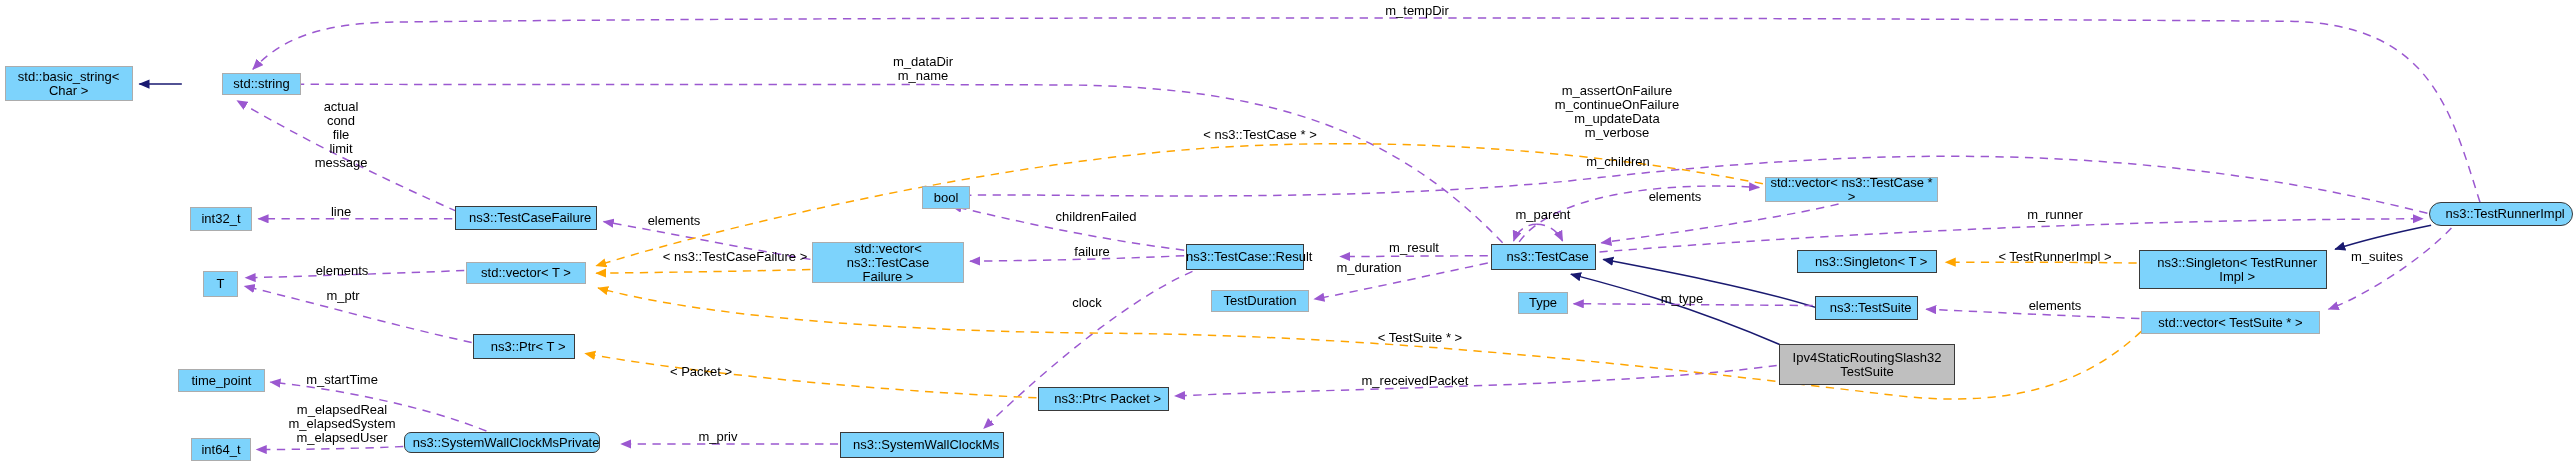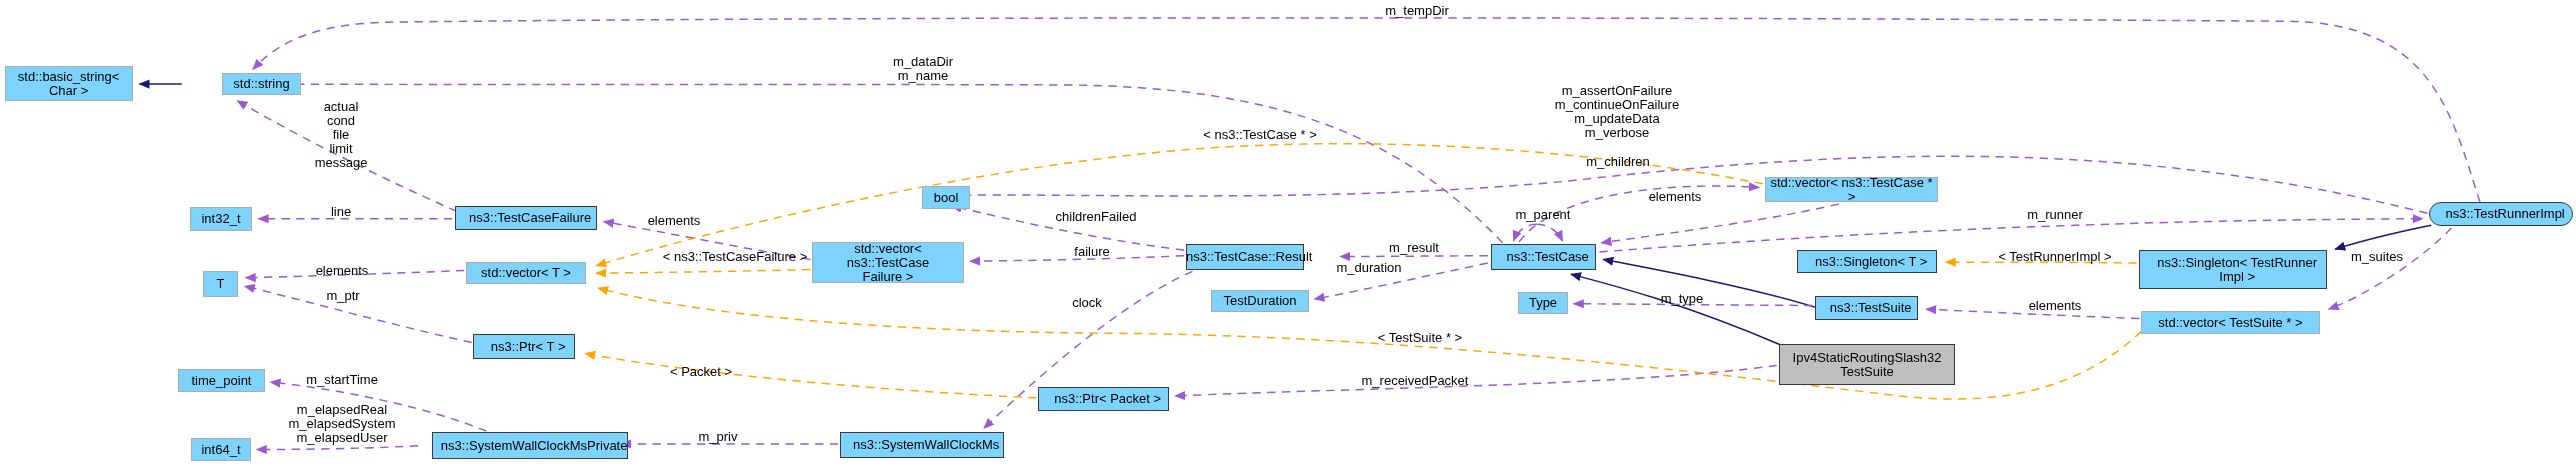--- a/index.html
+++ b/index.html
@@ -104,21 +104,21 @@
   <div class="box bold" style="left:455px;top:206px;width:142px;height:24px;">ns3::TestCaseFailure</div>
   <div class="box" style="left:203px;top:271px;width:35px;height:26px;">T</div>
   <div class="box" style="left:466px;top:262px;width:120px;height:22px;">std::vector&lt; T &gt;</div>
   <div class="box" style="left:812px;top:242px;width:152px;height:41px;">std::vector&lt; ns3::TestCase
 Failure &gt;</div>
   <div class="box" style="left:898px;top:186px;width:48px;height:23px;margin-left:24px;">bool</div>
   <div class="box bold" style="left:473px;top:334px;width:102px;height:25px;">ns3::Ptr&lt; T &gt;</div>
   <div class="box bold" style="left:1038px;top:387px;width:131px;height:24px;">ns3::Ptr&lt; Packet &gt;</div>
   <div class="box" style="left:178px;top:369px;width:87px;height:23px;">time_point</div>
   <div class="box" style="left:191px;top:438px;width:60px;height:23px;">int64_t</div>
-  <div class="box bold" style="left:432px;top:432px;width:196px;height:27px;">ns3::SystemWallClockMsPrivate</div>
+  <div class="box bold" style="left:404px;top:432px;width:196px;height:21px;border-radius:7px;">ns3::SystemWallClockMsPrivate</div>
   <div class="box bold" style="left:840px;top:432px;width:164px;height:26px;">ns3::SystemWallClockMs</div>
   <div class="box bold" style="left:1186px;top:244px;width:118px;height:26px;">ns3::TestCase::Result</div>
   <div class="box" style="left:1211px;top:290px;width:98px;height:22px;">TestDuration</div>
   <div class="box bold" style="left:1491px;top:244px;width:105px;height:26px;">ns3::TestCase</div>
   <div class="box" style="left:1518px;top:292px;width:50px;height:22px;">Type</div>
   <div class="box" style="left:1765px;top:177px;width:173px;height:25px;">std::vector&lt; ns3::TestCase * &gt;</div>
   <div class="box bold" style="left:1797px;top:250px;width:140px;height:23px;">ns3::Singleton&lt; T &gt;</div>
   <div class="box bold" style="left:1815px;top:296px;width:103px;height:24px;">ns3::TestSuite</div>
   <div class="box current" style="left:1779px;top:344px;width:176px;height:41px;">Ipv4StaticRoutingSlash32
 TestSuite</div>

